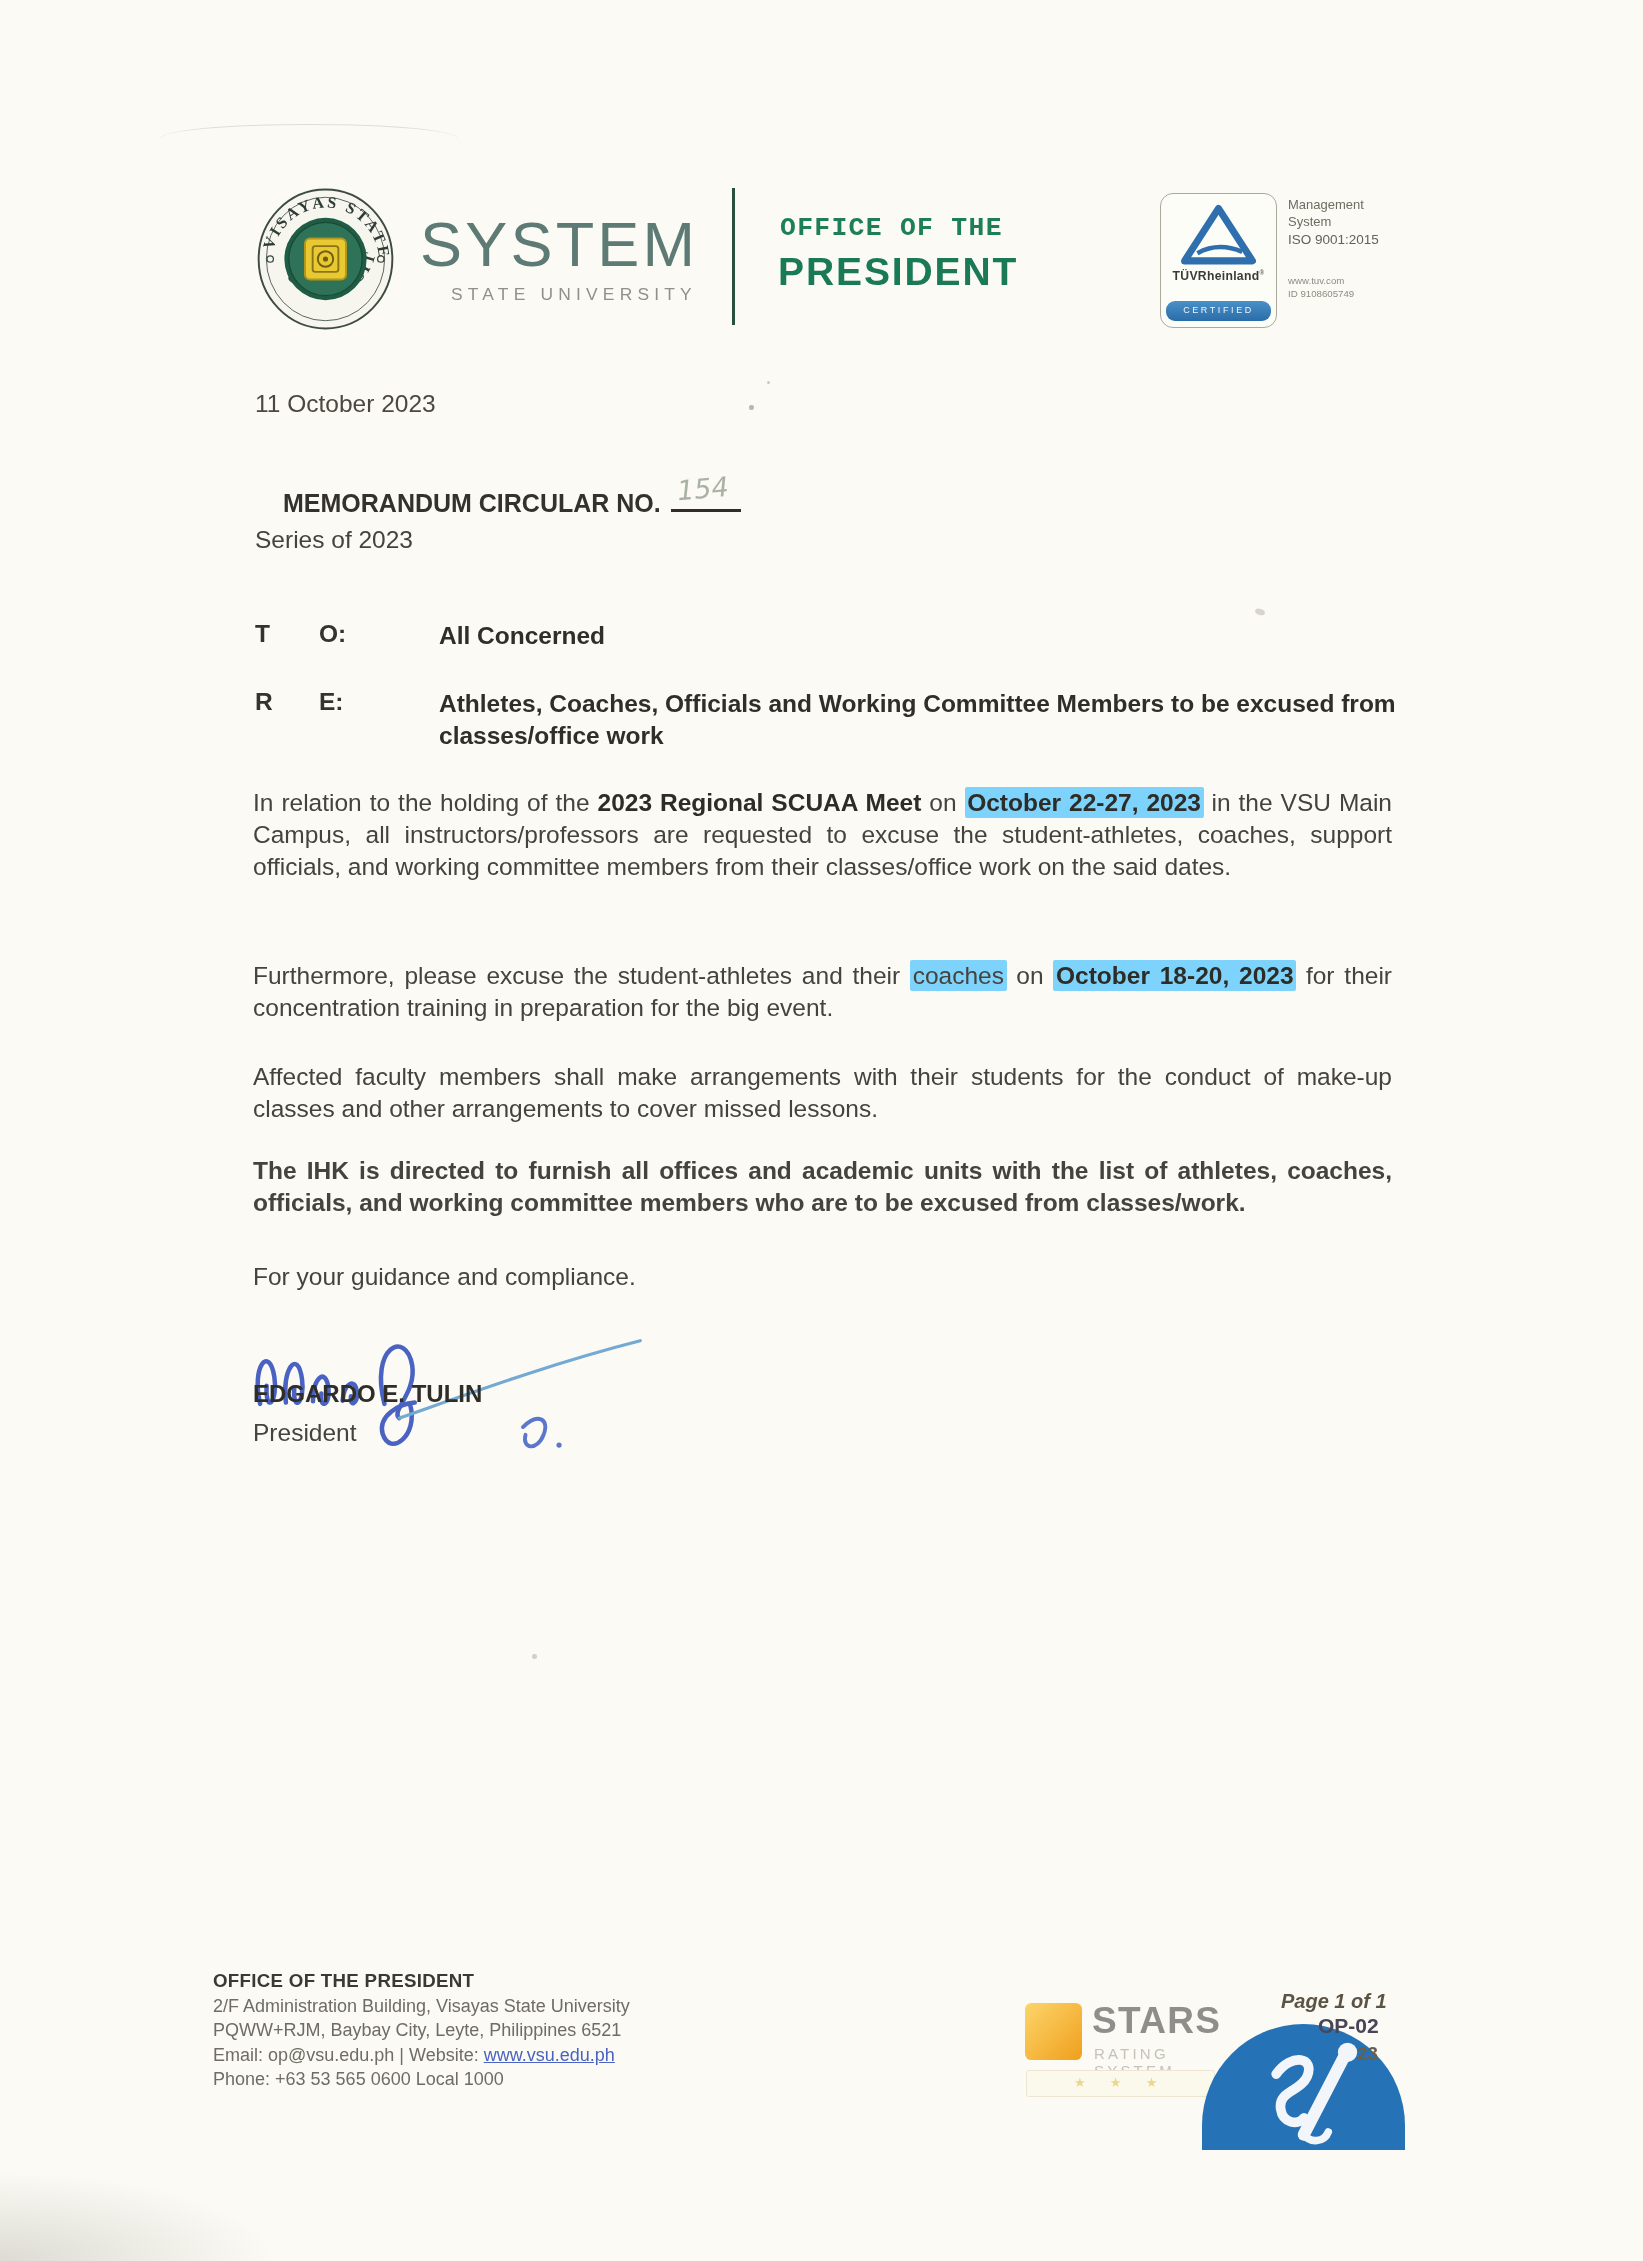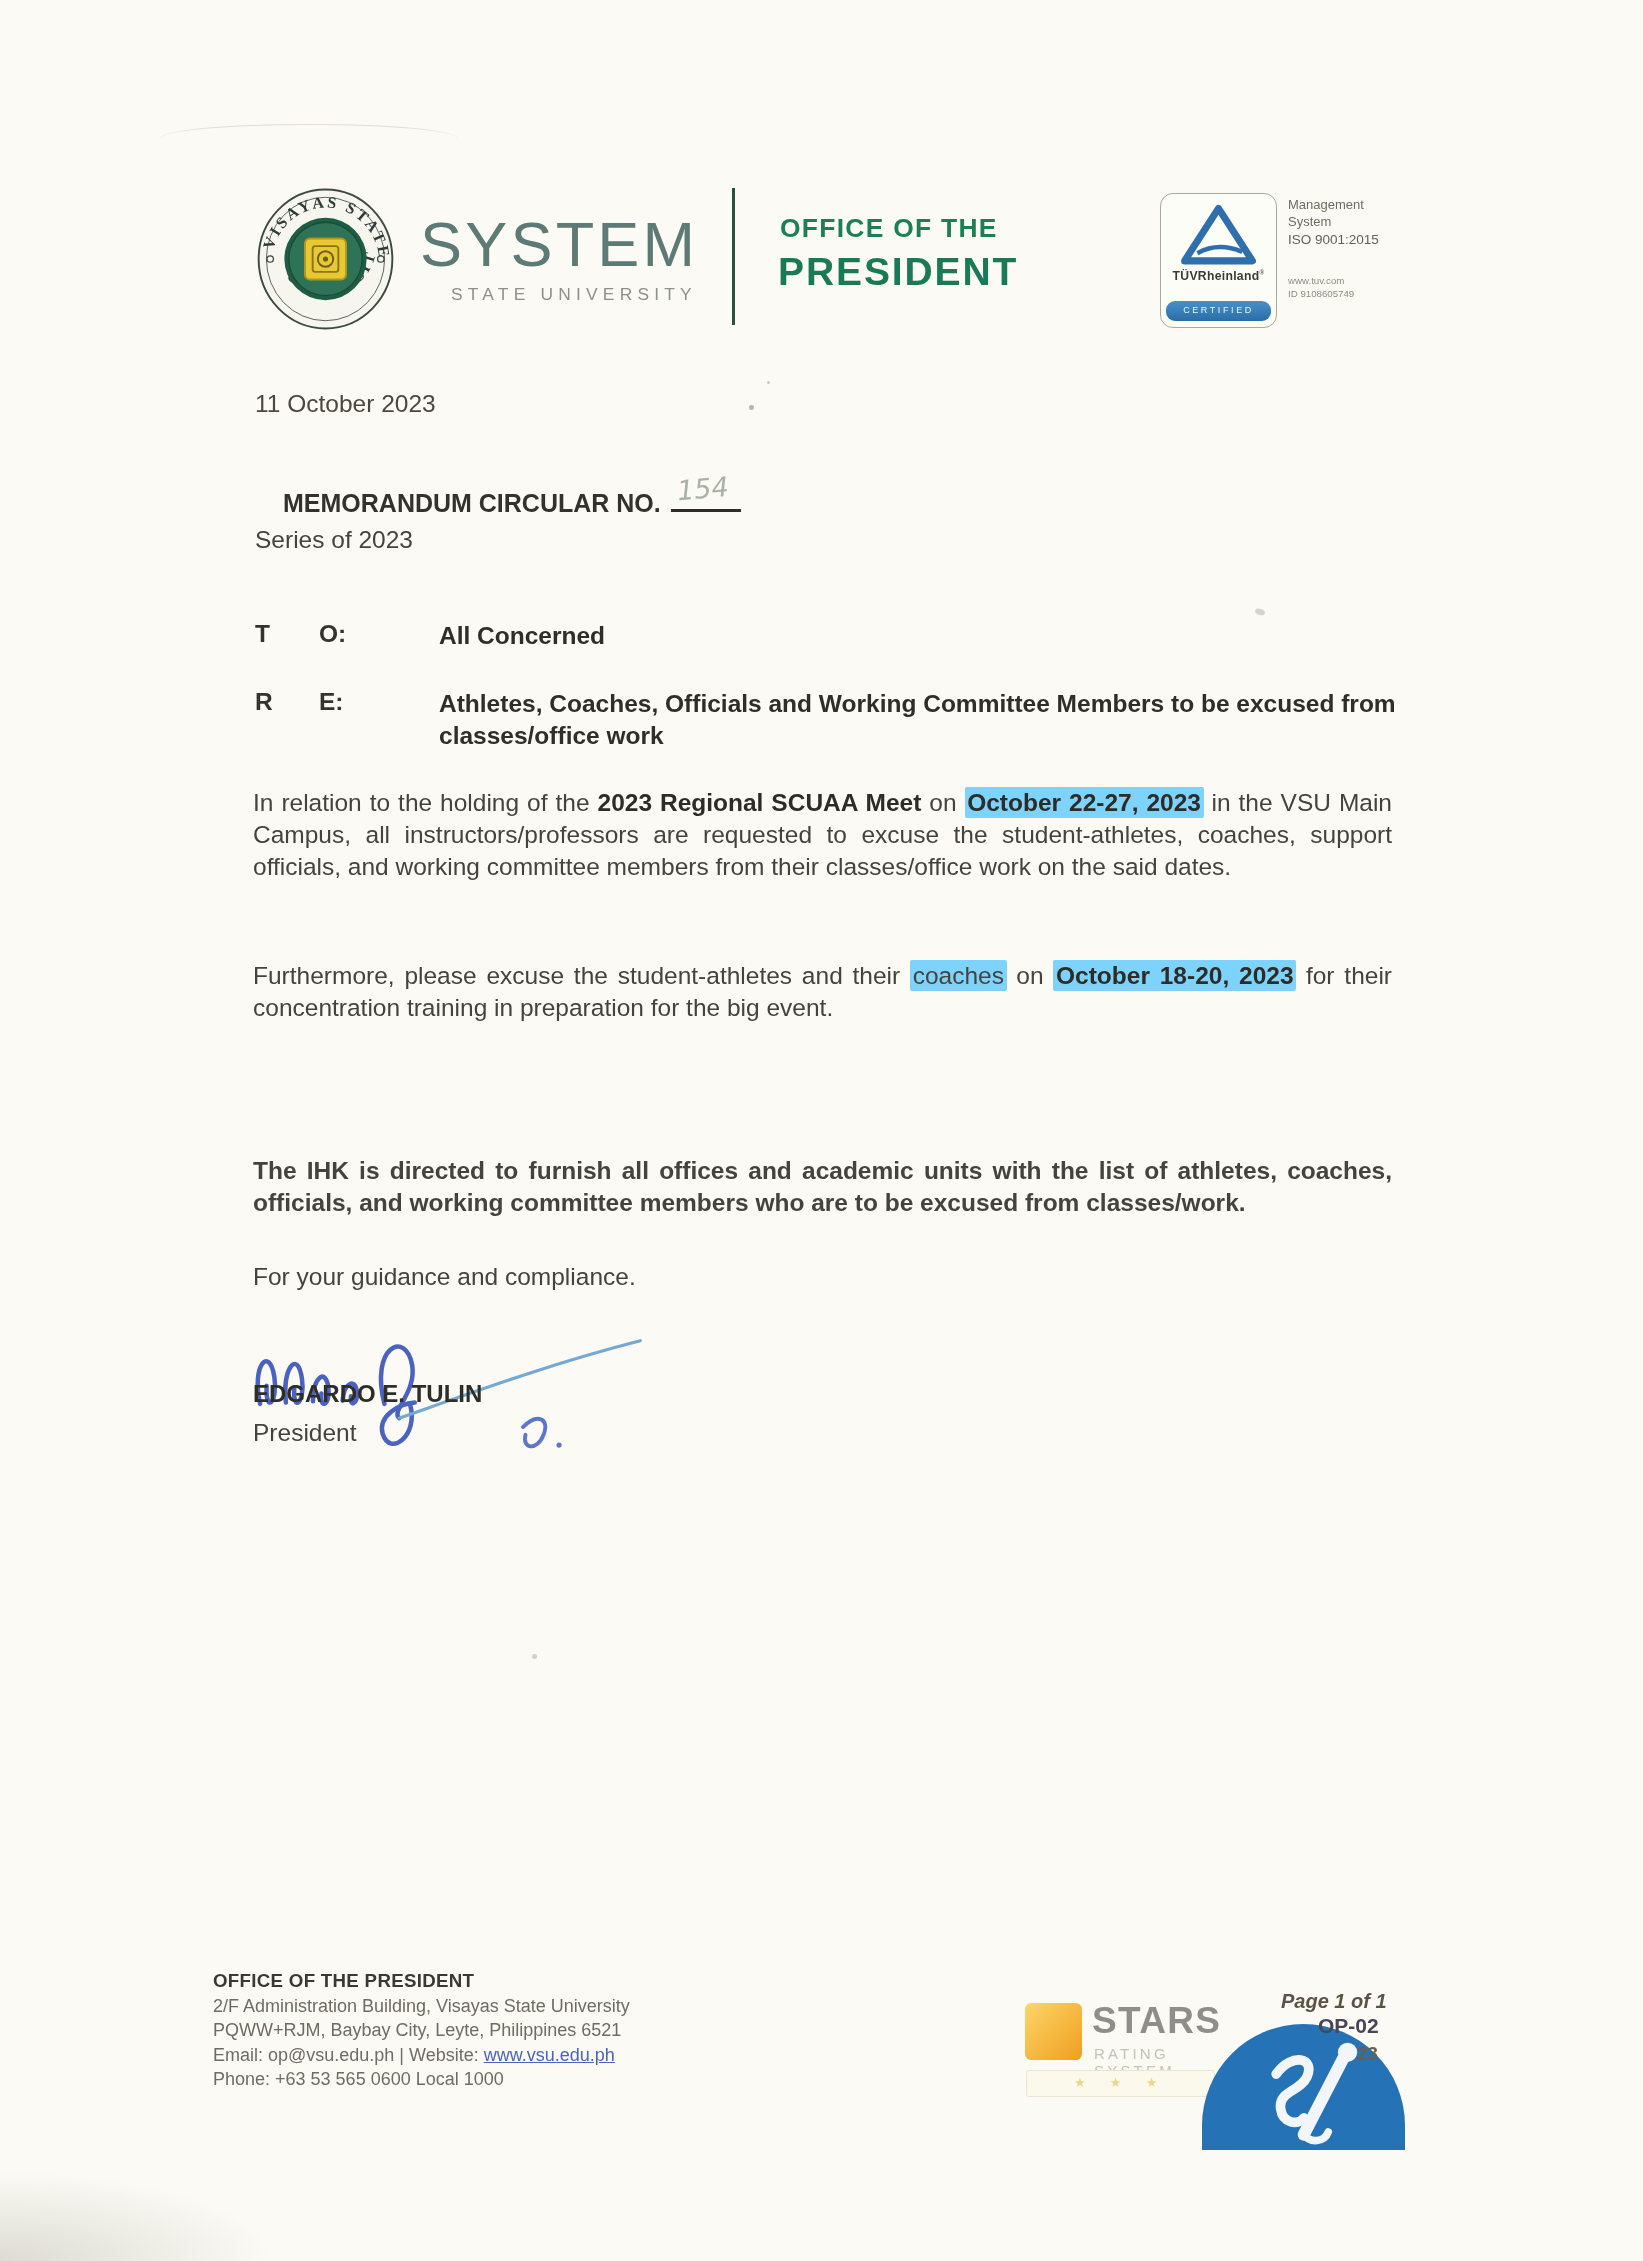--- a/index.html
+++ b/index.html
@@ -6,21 +6,21 @@
   .page{
     position:relative;width:1643px;height:2261px;margin:0 auto;
     background:#fbfaf4;overflow:hidden;
     font-family:"Liberation Sans",sans-serif;color:#44423e;
   }
   
   .seal{position:absolute;left:256px;top:187px;}
   .wordmark{position:absolute;left:420px;top:208px;font-size:63px;letter-spacing:3.2px;color:#5d7b74;font-weight:400;}
   .wordmark-sub{position:absolute;left:451px;top:284px;font-size:17.4px;letter-spacing:5.2px;color:#8e918b;}
   .hdr-divider{position:absolute;left:732px;top:188px;width:2.6px;height:137px;background:#27503f;}
-  .office-line1{position:absolute;left:780px;top:213px;font-size:26.4px;font-weight:bold;letter-spacing:1.3px;color:#1d7f55;}
+  .office-line1{position:absolute;left:780px;top:213px;font-size:26.4px;font-weight:bold;letter-spacing:1.3px;color:#1d7f55;font-family:Liberation Mono, monospace;}
   .office-line2{position:absolute;left:778px;top:250px;font-size:39px;font-weight:bold;letter-spacing:1.9px;color:#1a7a57;}
   
   .tuv{position:absolute;left:1160px;top:193px;width:115px;height:133px;border:1.9px solid #a9a99c;border-radius:13px;background:#fdfdf8;}
   .tuv-tri{position:absolute;left:17px;top:7.7px;}
   .tuv-brand{position:absolute;left:0;top:75px;width:100%;text-align:center;font-size:12.2px;font-weight:bold;color:#3a3a38;letter-spacing:0.3px;}
   .tuv-reg{font-size:6.4px;vertical-align:super;color:#6a6a64;}
   .tuv-band{position:absolute;left:5.2px;right:5.2px;bottom:6.4px;height:19.3px;border-radius:9px;background:linear-gradient(180deg,#4a90c8,#2a6da8);color:#eef5fb;font-size:9px;letter-spacing:2.6px;text-align:center;line-height:19.3px;}
   .tuv-col{position:absolute;left:1288px;top:196px;font-size:13px;line-height:17px;color:#6d6d62;}
   .tuv-col .iso{font-size:13.5px;margin-top:1.3px;color:#62625a;}
   .tuv-col .tiny{font-size:9.7px;line-height:12.2px;color:#8d8d82;margin-top:27px;}
@@ -141,20 +141,23 @@
     <span class="c2">E:</span>
     <span class="c3">Athletes, Coaches, Officials and Working Committee Members to be excused from classes/office work</span>
   </div>
 
   <div class="paras" style="top:787px;">
       <p><span>In relation to the holding of the </span><span class="b">2023 Regional SCUAA Meet</span><span> on </span><span class="b hl">October 22-27, 2023</span><span> in the VSU Main Campus, all instructors/professors are requested to excuse the student-athletes, coaches, support officials, and working committee members from their classes/office work on the said dates.</span></p>
     </div>
   <div class="paras" style="top:960px;">
       <p><span>Furthermore, please excuse the student-athletes and their </span><span class="hl">coaches</span><span> on </span><span class="b hl">October 18-20, 2023</span><span> for their concentration training in preparation for the big event.</span></p>
     </div>
+  <div class="paras" style="top:1061px;">
+      <p><span>Affected faculty members shall make arrangements with their students for the conduct of make-up classes and other arrangements to cover missed lessons.</span></p>
+    </div>
   <div class="paras" style="top:1155px;font-weight:bold;">
       <p><span>The IHK is directed to furnish all offices and academic units with the list of athletes, coaches, officials, and working committee members who are to be excused from classes/work.</span></p>
     </div>
   <div class="paras" style="top:1261px;">
       <p><span>For your guidance and compliance.</span></p>
     </div>
 
   <div class="sig">
     <svg width="438" height="168" viewBox="0 0 680 260">
       <g fill="none" stroke="#4a63c2" stroke-width="7" stroke-linecap="round">

